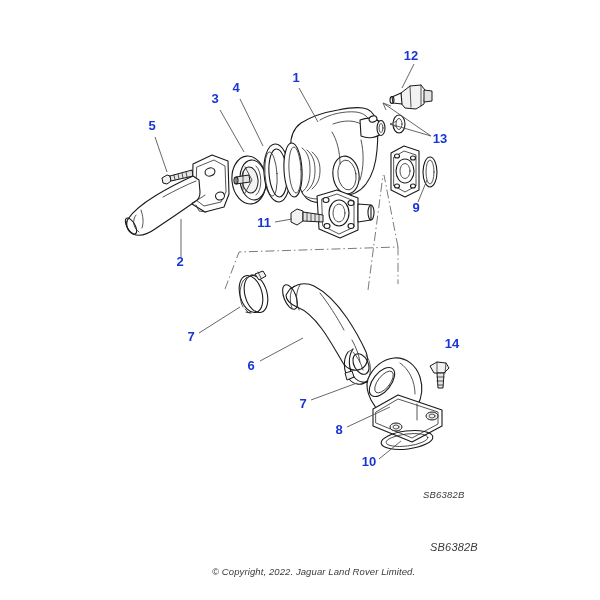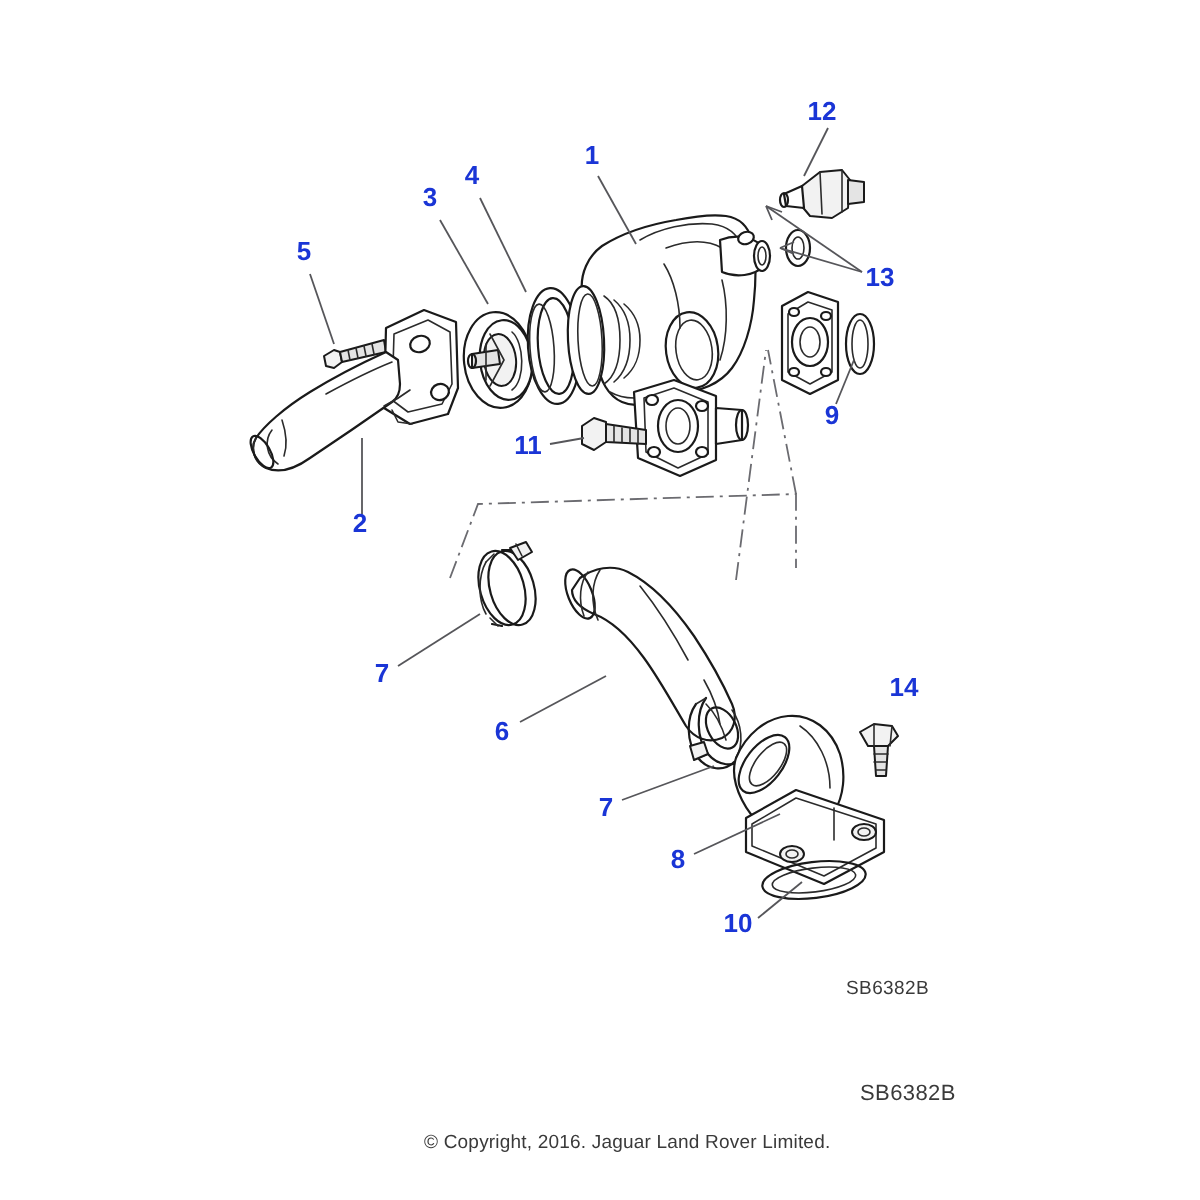--- a/index.html
+++ b/index.html
@@ -72,20 +72,21 @@
     fill: none;
     stroke: #6b6b70;
     stroke-width: 0.9;
     stroke-dasharray: 9 3 1.5 3;
   }
   .footer-text {
     position: absolute;
     font-family: "Liberation Sans", sans-serif;
     color: #3a3a3a;
     white-space: nowrap;
+    font-style: italic;
   }
   #code-top {
     left: 423px;
     top: 489px;
     font-size: 9.5px;
     letter-spacing: 0.2px;
   }
   #code-bottom {
     left: 430px;
     top: 541px;
@@ -360,15 +361,15 @@
       <text class="callout-num" x="440" y="143" text-anchor="middle">13</text>
       <text class="callout-num" x="452" y="348" text-anchor="middle">14</text>
     </g>
 
   </svg>
 
   <div class="footer-text" id="code-top">SB6382B</div>
 
   <div class="footer-text" id="code-bottom">SB6382B</div>
 
-  <div class="footer-text" id="copyright">© Copyright, 2016. Jaguar Land Rover Limited.</div>
+  <div class="footer-text" id="copyright">© Copyright, 2022. Jaguar Land Rover Limited.</div>
 
 </div>
 
 </body></html>

